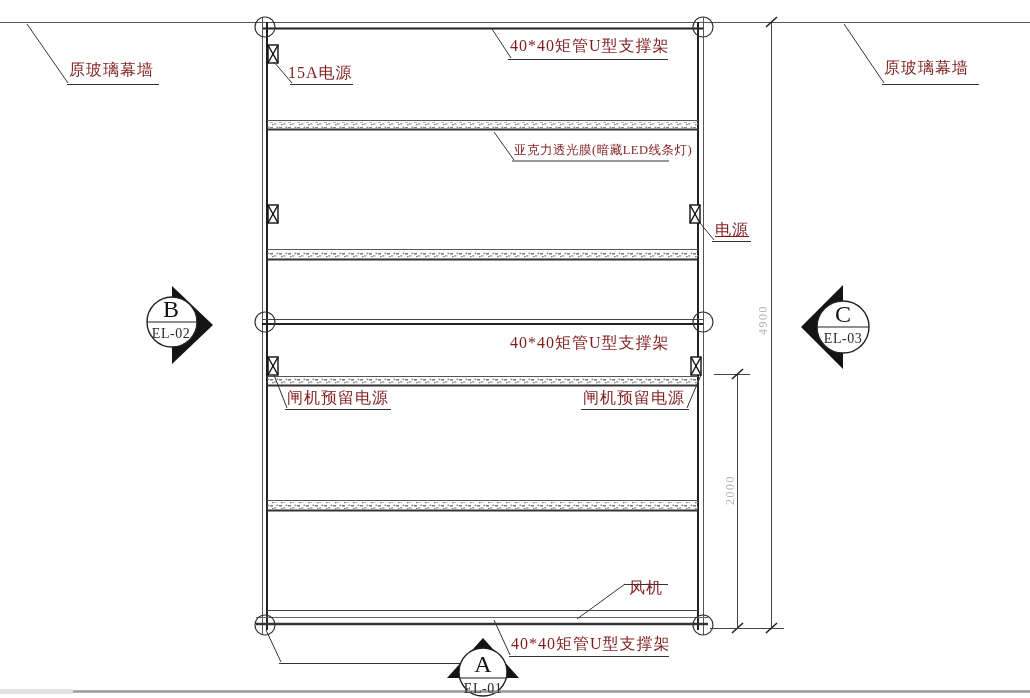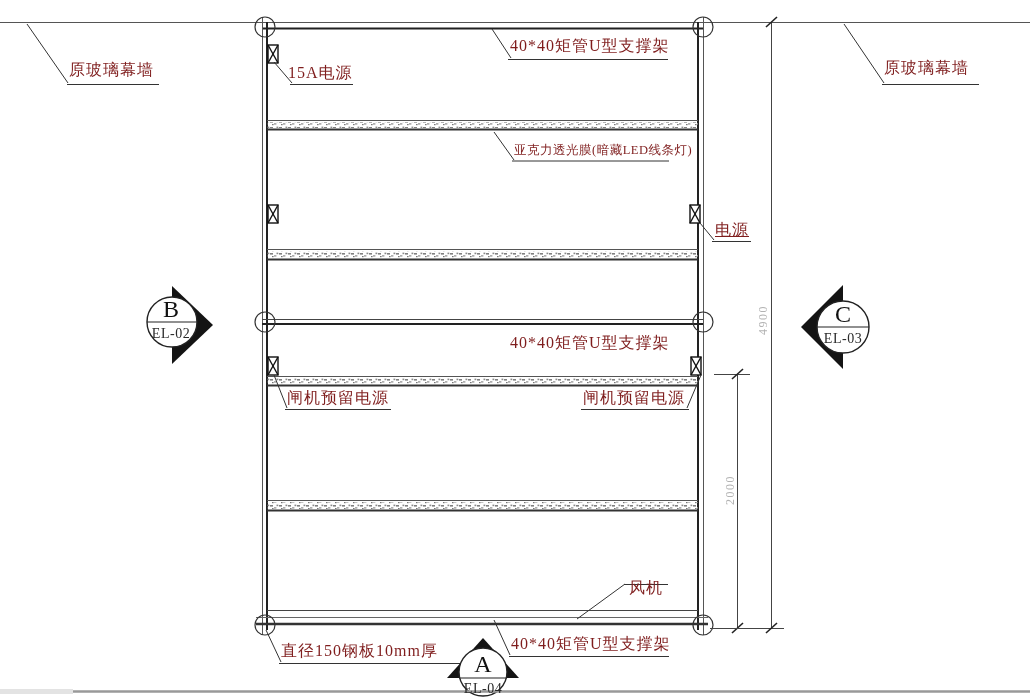--- a/index.html
+++ b/index.html
@@ -185,27 +185,26 @@
 
   <span class="lbl" style="left:69px;top:61px;">原玻璃幕墙</span>
   <span class="lbl" style="left:288px;top:64px;">15A电源</span>
   <span class="lbl" style="left:510px;top:37px;">40*40矩管U型支撑架</span>
   <span class="lbl small" style="left:514px;top:143px;">亚克力透光膜(暗藏LED线条灯)</span>
   <span class="lbl" style="left:715px;top:221px;text-decoration:underline;">电源</span>
   <span class="lbl" style="left:510px;top:334px;">40*40矩管U型支撑架</span>
   <span class="lbl" style="left:287px;top:389px;">闸机预留电源</span>
   <span class="lbl" style="left:583px;top:389px;">闸机预留电源</span>
   <span class="lbl" style="left:629px;top:579px;">风机</span>
-  <span class="lbl" style="left:281px;top:642px;">直径150钢板10mm厚</span>
   <span class="lbl" style="left:511px;top:635px;">40*40矩管U型支撑架</span>
   <span class="lbl" style="left:884px;top:59px;">原玻璃幕墙</span>
 
   <span class="dim-text" style="left:763px;top:320px;">4900</span>
   <span class="dim-text" style="left:730px;top:490px;">2000</span>
 
   <span class="marker-letter" style="left:171px;top:297px;">B</span>
   <span class="marker-sheet" style="left:171px;top:327px;">EL-02</span>
   <span class="marker-letter" style="left:843px;top:302px;">C</span>
   <span class="marker-sheet" style="left:843px;top:332px;">EL-03</span>
   <span class="marker-letter" style="left:483px;top:652px;">A</span>
-  <span class="marker-sheet" style="left:483px;top:682px;">EL-04</span>
+  <span class="marker-sheet" style="left:483px;top:682px;">EL-01</span>
 
 </div>
 
 </body></html>

